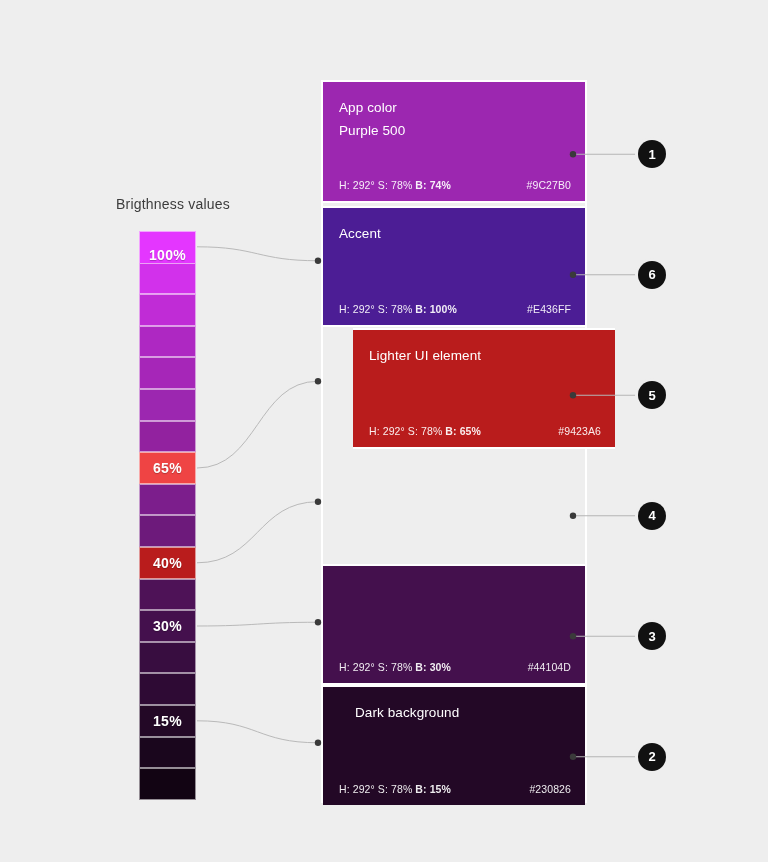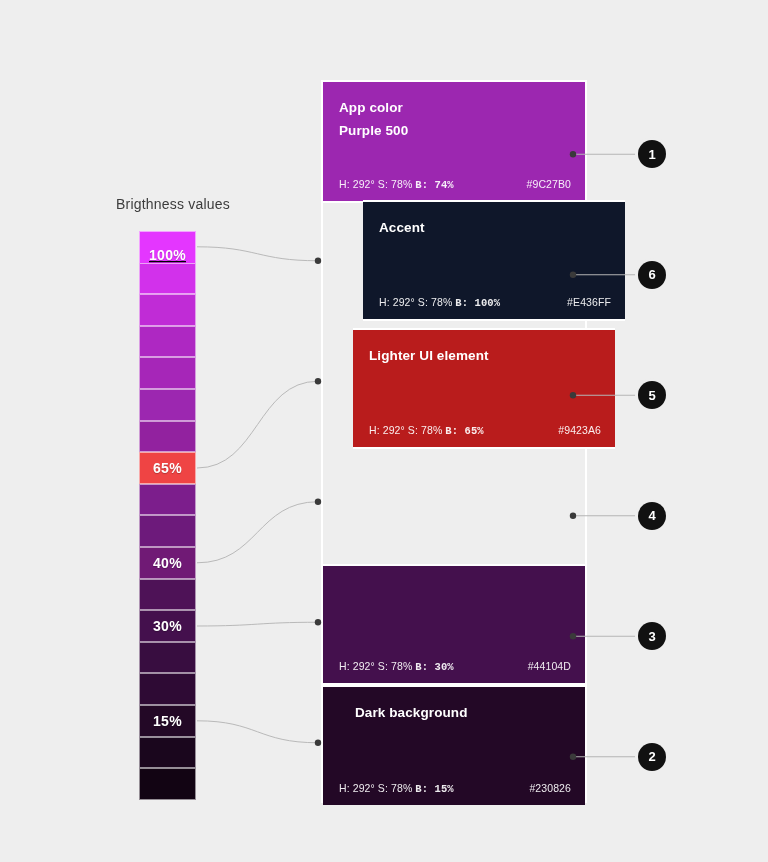--- a/index.html
+++ b/index.html
@@ -77,35 +77,35 @@
     padding: 14px 16px 0 16px;
   }
   .card:first-child { border-top: none; }
   .card:last-child  { border-bottom: none; padding-left: 32px; }
   .card-title {
     font-size: 13.5px;
     color: #ffffff;
     line-height: 1.72;
     letter-spacing: 0.1px;
     white-space: pre-line;
-    font-weight: 700;
+    font-weight: 400;
   }
   .card-footer {
     position: absolute;
     left: 16px;
     right: 14px;
     bottom: 10px;
     display: flex;
     justify-content: space-between;
     align-items: baseline;
     font-size: 10.5px;
     color: rgba(255,255,255,0.92);
     letter-spacing: 0.1px;
   }
-  .hsb b { font-weight: bold; font-family: Liberation Mono, monospace; }
+  .hsb b { font-weight: bold; }
   .hex { font-weight: 400; }
 
   
   .badge {
     position: absolute;
     width: 28px;
     height: 28px;
     border-radius: 50%;
     background: #111111;
     color: #ffffff;
@@ -127,35 +127,35 @@
   }
 </style>
 </head>
 <body>
 
 <div id="stage">
 
   <div id="scale-title">Brigthness values</div>
 
   <div id="scale-column">
-      <div class="swatch" style="top: 0px; height: 47px; background: rgb(228, 54, 255); text-decoration: underline;">
+      <div class="swatch" style="top: 0px; height: 47px; background: rgb(228, 54, 255);">
         <span class="swatch-label">100%</span>
       </div>
       <div class="swatch" style="top: 31.6px; height: 31.6px; background: rgb(210, 49, 235);"></div>
       <div class="swatch" style="top: 63.2px; height: 31.6px; background: rgb(192, 44, 214);"></div>
       <div class="swatch" style="top: 94.8px; height: 31.6px; background: rgb(174, 40, 194);"></div>
       <div class="swatch" style="top: 126.4px; height: 31.6px; background: rgb(166, 38, 184);"></div>
       <div class="swatch" style="top: 158px; height: 31.6px; background: rgb(156, 39, 176);"></div>
       <div class="swatch" style="top: 189.6px; height: 31.6px; background: rgb(146, 34, 159);"></div>
       <div class="swatch" style="top: 221.2px; height: 31.6px; background: #ef4444;">
         <span class="swatch-label">65%</span>
       </div>
       <div class="swatch" style="top: 252.8px; height: 31.6px; background: rgb(124, 30, 140);"></div>
       <div class="swatch" style="top: 284.4px; height: 31.6px; background: rgb(109, 26, 123);"></div>
-      <div class="swatch" style="top: 316px; height: 31.6px; background: #701a75;">
+      <div class="swatch" style="top: 316px; height: 31.6px; background: #b91c1c;">
         <span class="swatch-label">40%</span>
       </div>
       <div class="swatch" style="top: 347.6px; height: 31.6px; background: rgb(78, 18, 87);"></div>
       <div class="swatch" style="top: 379.2px; height: 31.6px; background: rgb(68, 16, 77);">
         <span class="swatch-label">30%</span>
       </div>
       <div class="swatch" style="top: 410.8px; height: 31.6px; background: rgb(56, 13, 64);"></div>
       <div class="swatch" style="top: 442.4px; height: 31.6px; background: rgb(46, 10, 52);"></div>
       <div class="swatch" style="top: 474px; height: 31.6px; background: rgb(35, 8, 38);">
         <span class="swatch-label">15%</span>
@@ -166,21 +166,21 @@
 
   <div id="cards">
       <div class="card" style="top: 0px; height: 120.5px; background: rgb(156, 39, 176);">
         <div class="card-title">App color
 Purple 500</div>
         <div class="card-footer">
           <span class="hsb"><span>H: 292°  </span><span>S: 78% </span><b>B: 74%</b></span>
           <span class="hex">#9C27B0</span>
         </div>
       </div>
-      <div class="card" style="top: 118px; height: 120.5px; background: #0f172a; margin-left: 40px;">
+      <div class="card" style="top: 124px; height: 120.5px; background: #4c1d95;">
         <div class="card-title">Accent</div>
         <div class="card-footer">
           <span class="hsb"><span>H: 292°  </span><span>S: 78% </span><b>B: 100%</b></span>
           <span class="hex">#E436FF</span>
         </div>
       </div>
       <div class="card" style="top: 246px; height: 120.5px; background: #b91c1c; margin-left: 30px;">
         <div class="card-title">Lighter UI element</div>
         <div class="card-footer">
           <span class="hsb"><span>H: 292°  </span><span>S: 78% </span><b>B: 65%</b></span>

